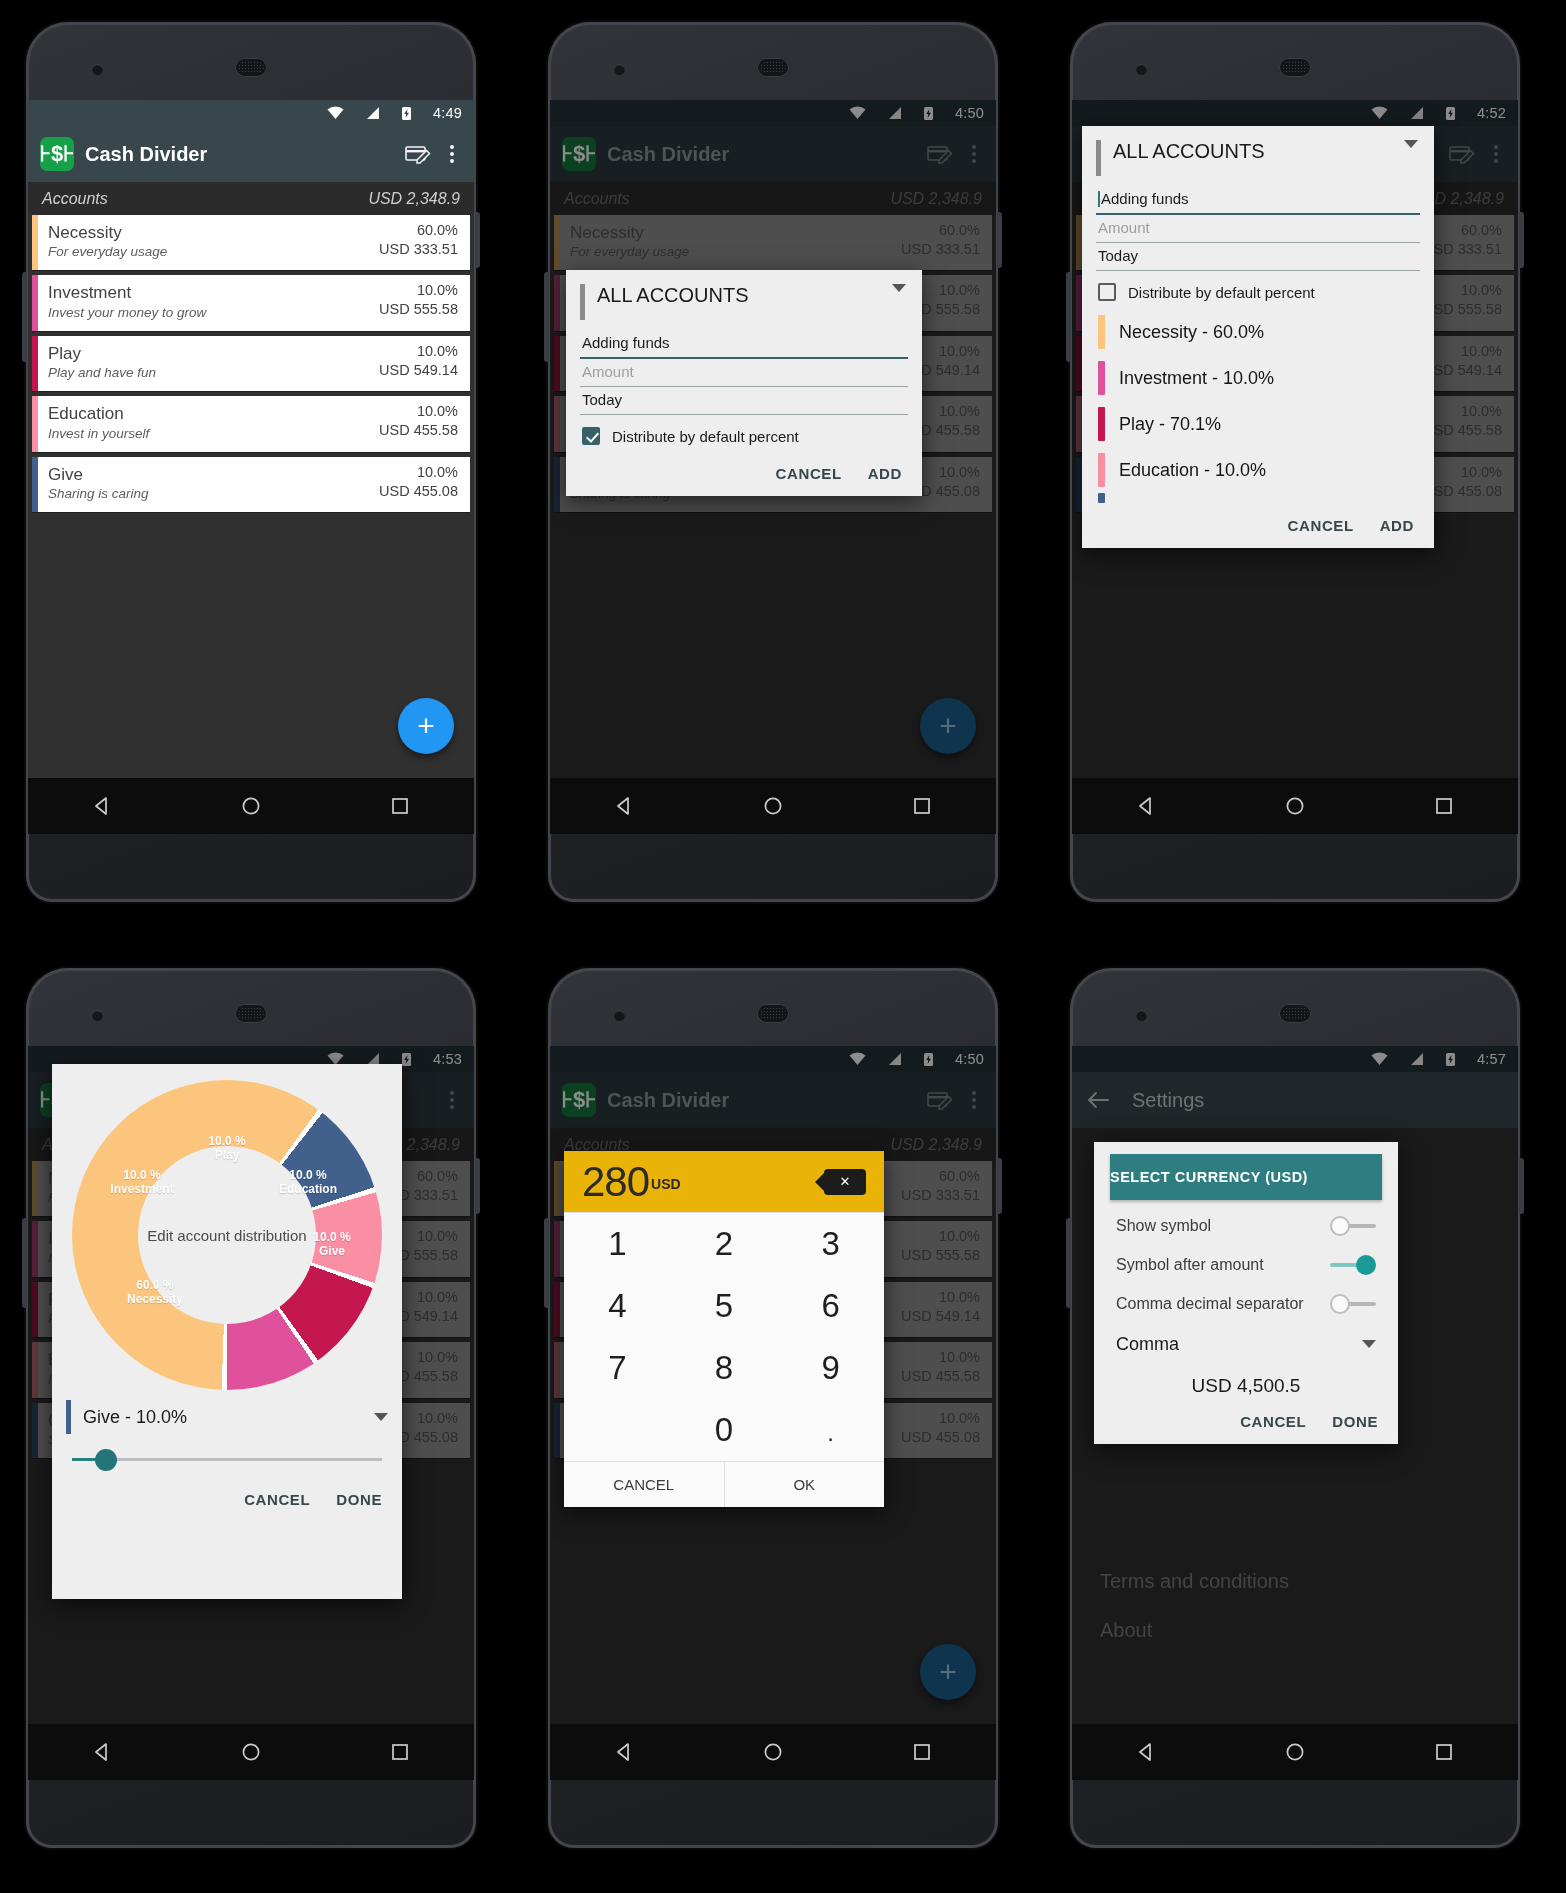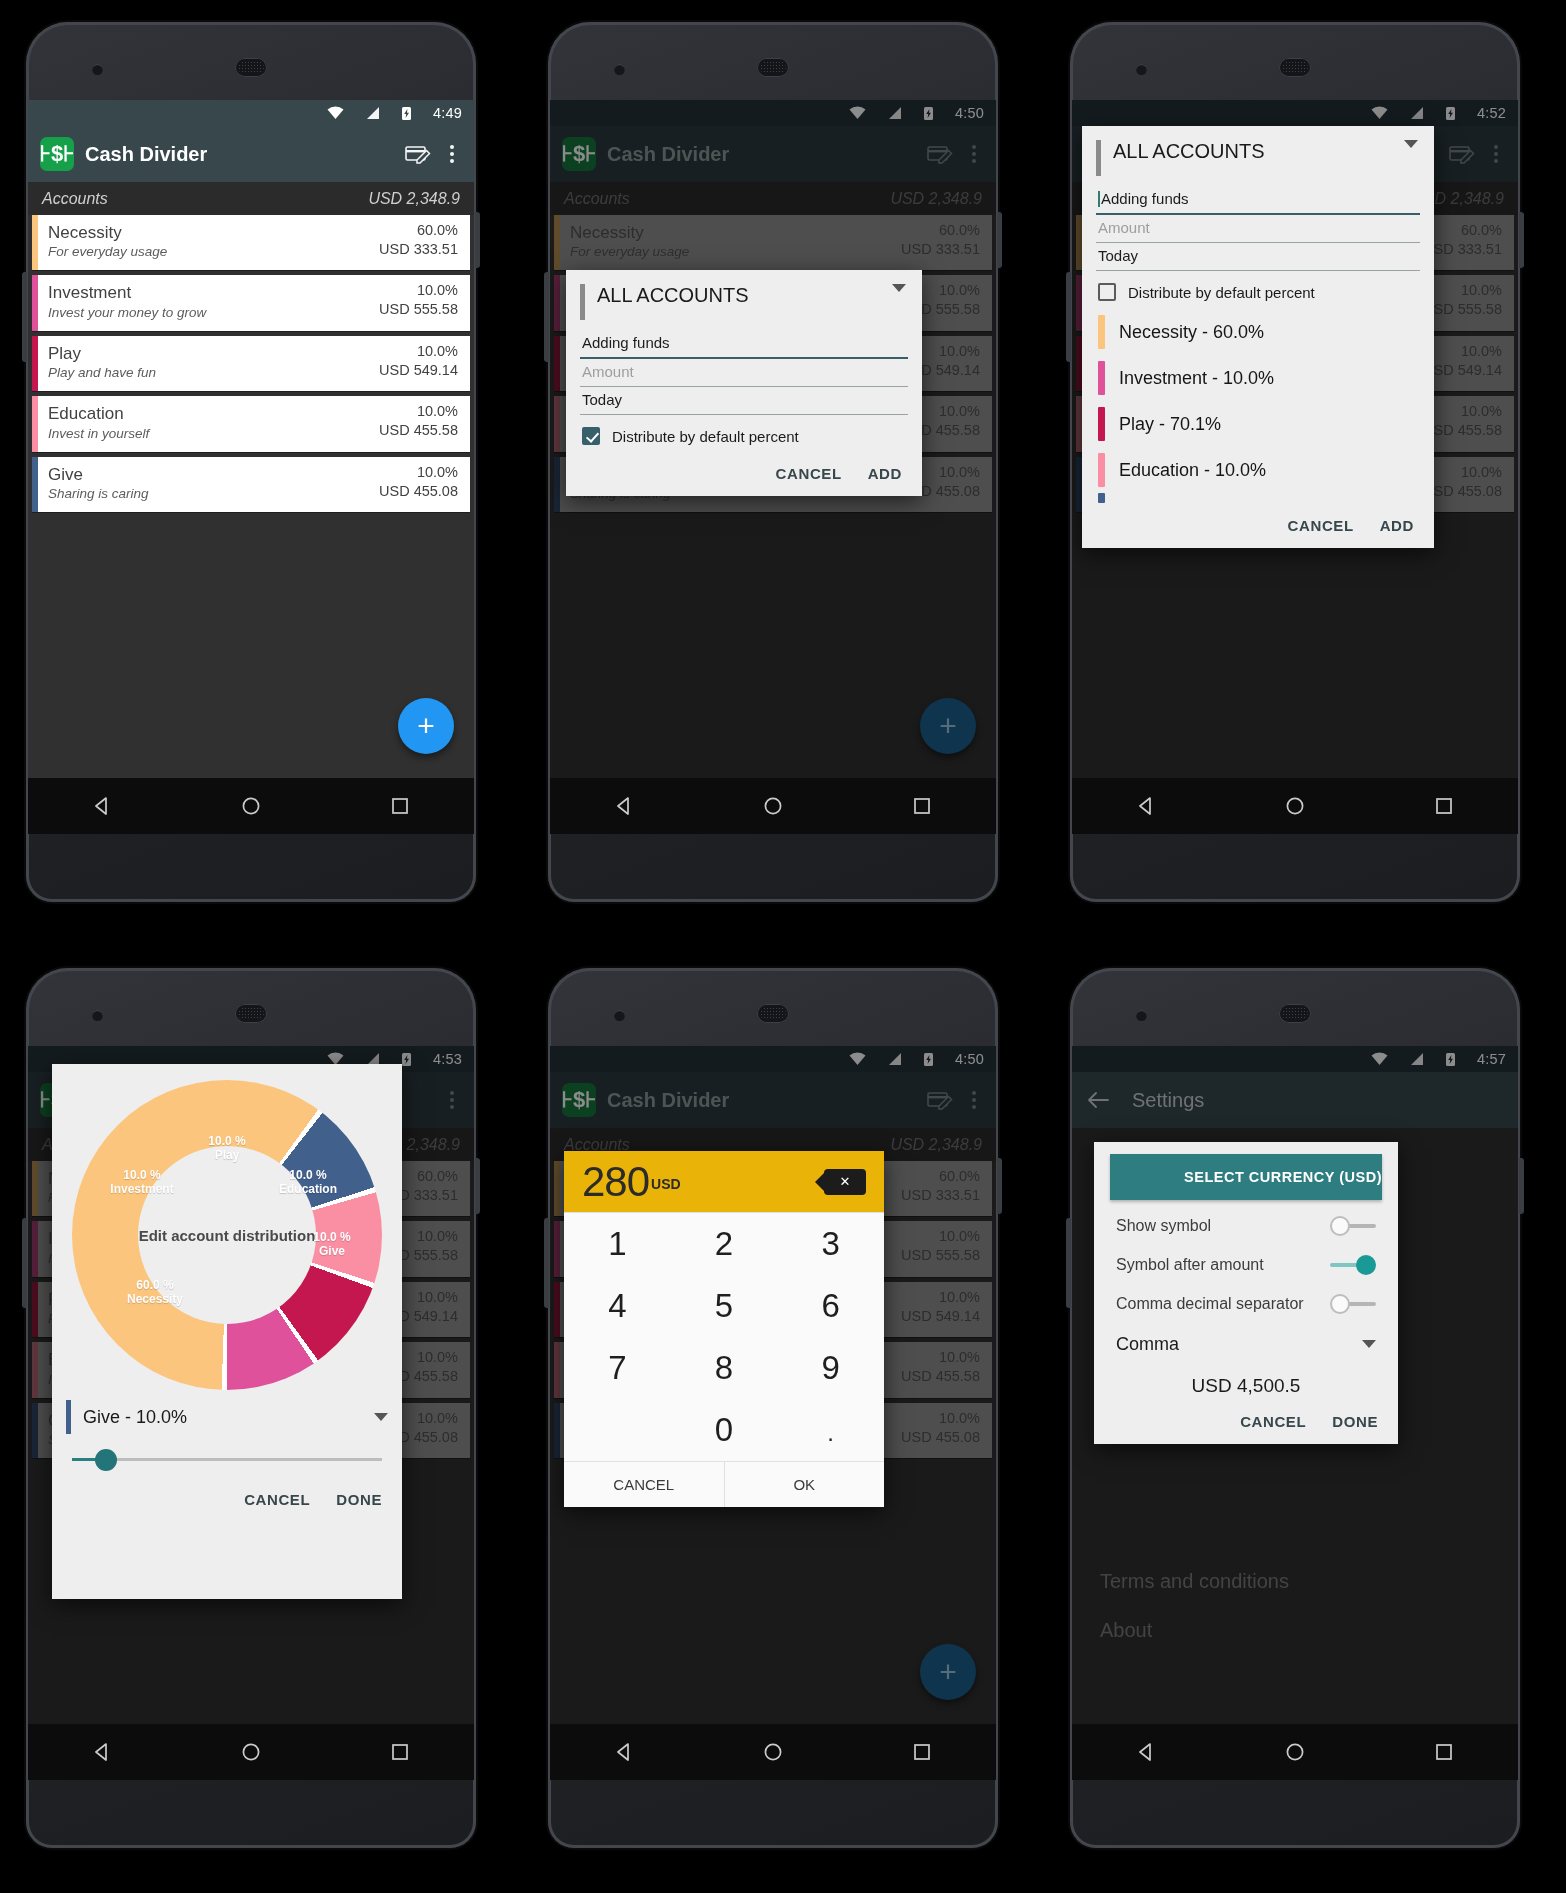--- a/index.html
+++ b/index.html
@@ -152,21 +152,21 @@
   .leg-row { display:flex; align-items:center; gap:14px; padding:6px 16px; }
   .leg-bar { width:7px; height:34px; border-radius:1px;}
   .leg-txt { font-size:18px; color:#161616;}
 
   
   .donut-wrap { position:relative; width:310px; height:310px; margin:16px auto 4px auto;}
   .donut { position:absolute; inset:0; border-radius:50%; }
   .donut-hole {
     position:absolute; left:50%; top:50%; transform:translate(-50%,-50%);
     width:178px; height:178px; border-radius:50%; background:#eeeeee;
-    display:flex; align-items:center; justify-content:center; text-align:center;font-weight:bold;
+    display:flex; align-items:center; justify-content:center; text-align:center;
   }
   .donut-hole span { font-size:15px; color:#4a4a4a;}
   .slice-lbl { position:absolute; color:#fff; font-size:12px; font-weight:bold;
                text-align:center; line-height:1.18; text-shadow:0 1px 1px rgba(0,0,0,.18);}
 
   
   .slider-row { padding:6px 14px 0 14px; display:flex; align-items:center; gap:12px;}
   .slider-row .bar { width:5px; height:34px; background:#41608c;}
   .slider-row .t { font-size:18px; color:#1a1a1a; flex:1;}
   .slider-track { position:relative; margin:24px 20px 0 20px; height:3px; background:#bdbdbd;}
@@ -192,21 +192,21 @@
   .np-act { flex:1; text-align:center; padding:14px 0; font-size:15px; color:#3b3b3b;}
   .np-act + .np-act { border-left:1px solid #e0e0e0;}
 
   
   .set-appbar { height:56px; background:#37474c; display:flex; align-items:center;
         padding:0 14px; gap:22px;}
   .set-appbar .t { color:#c9cfd0; font-size:20px;}
   .back-arrow { color:#c9cfd0; font-size:22px;}
   .set-list { padding:10px 16px; }
   .set-item { color:#7b7b7b; font-size:20px; padding:13px 4px;margin-left:8px; }
-  .cur-btn { background:#2e7d80; color:#fff; text-align:right; padding:15px 0;
+  .cur-btn { background:#2e7d80; color:#fff; text-align:left; padding:15px 0;
         font-size:14.5px; font-weight:bold; letter-spacing:.5px; margin:12px 16px 6px 16px;
         box-shadow:0 2px 3px rgba(0,0,0,.25);}
   .opt-row { display:flex; align-items:center; justify-content:space-between;
         padding:10px 22px; }
   .opt-lbl { font-size:16px; color:#3c3c3c; max-width:215px; line-height:1.2;}
   .toggle { width:46px; height:14px; position:relative;}
   .toggle .tr { position:absolute; right:0; top:5px; width:30px; height:4px;
         background:#b5b5b5; border-radius:2px;}
   .toggle .kn { position:absolute; left:0; top:-3px; width:20px;height:20px;border-radius:50%;
         background:#fafafa; border:2px solid #bdbdbd;}

